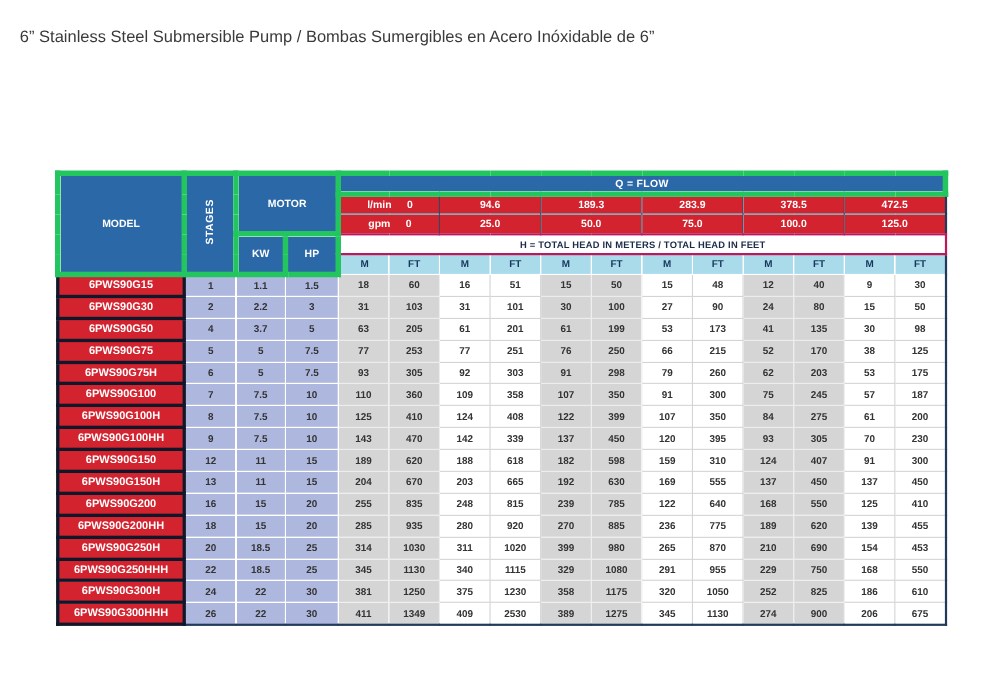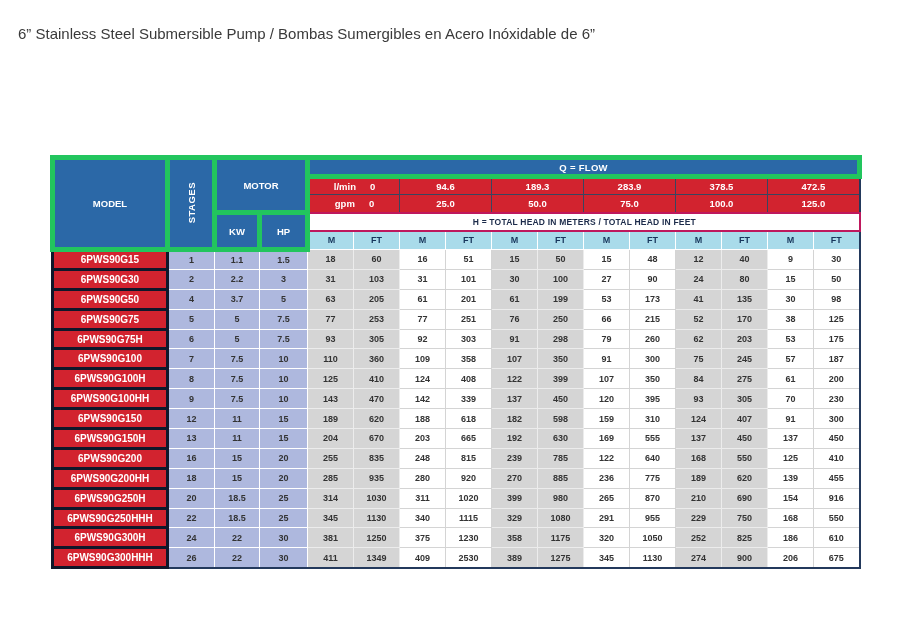--- a/index.html
+++ b/index.html
@@ -340,21 +340,21 @@
         <td class="c-val gray">1030</td>
         <td class="c-val white">311</td>
         <td class="c-val white">1020</td>
         <td class="c-val gray">399</td>
         <td class="c-val gray">980</td>
         <td class="c-val white">265</td>
         <td class="c-val white">870</td>
         <td class="c-val gray">210</td>
         <td class="c-val gray">690</td>
         <td class="c-val white">154</td>
-        <td class="c-val white">916</td>
+        <td class="c-val white">453</td>
       </tr>
       <tr class="">
         <td class="c-model">6PWS90G250HHH</td>
         <td class="c-tint">22</td>
         <td class="c-tint">18.5</td>
         <td class="c-tint">25</td>
         <td class="c-val gray">345</td>
         <td class="c-val gray">1130</td>
         <td class="c-val white">340</td>
         <td class="c-val white">1115</td>

